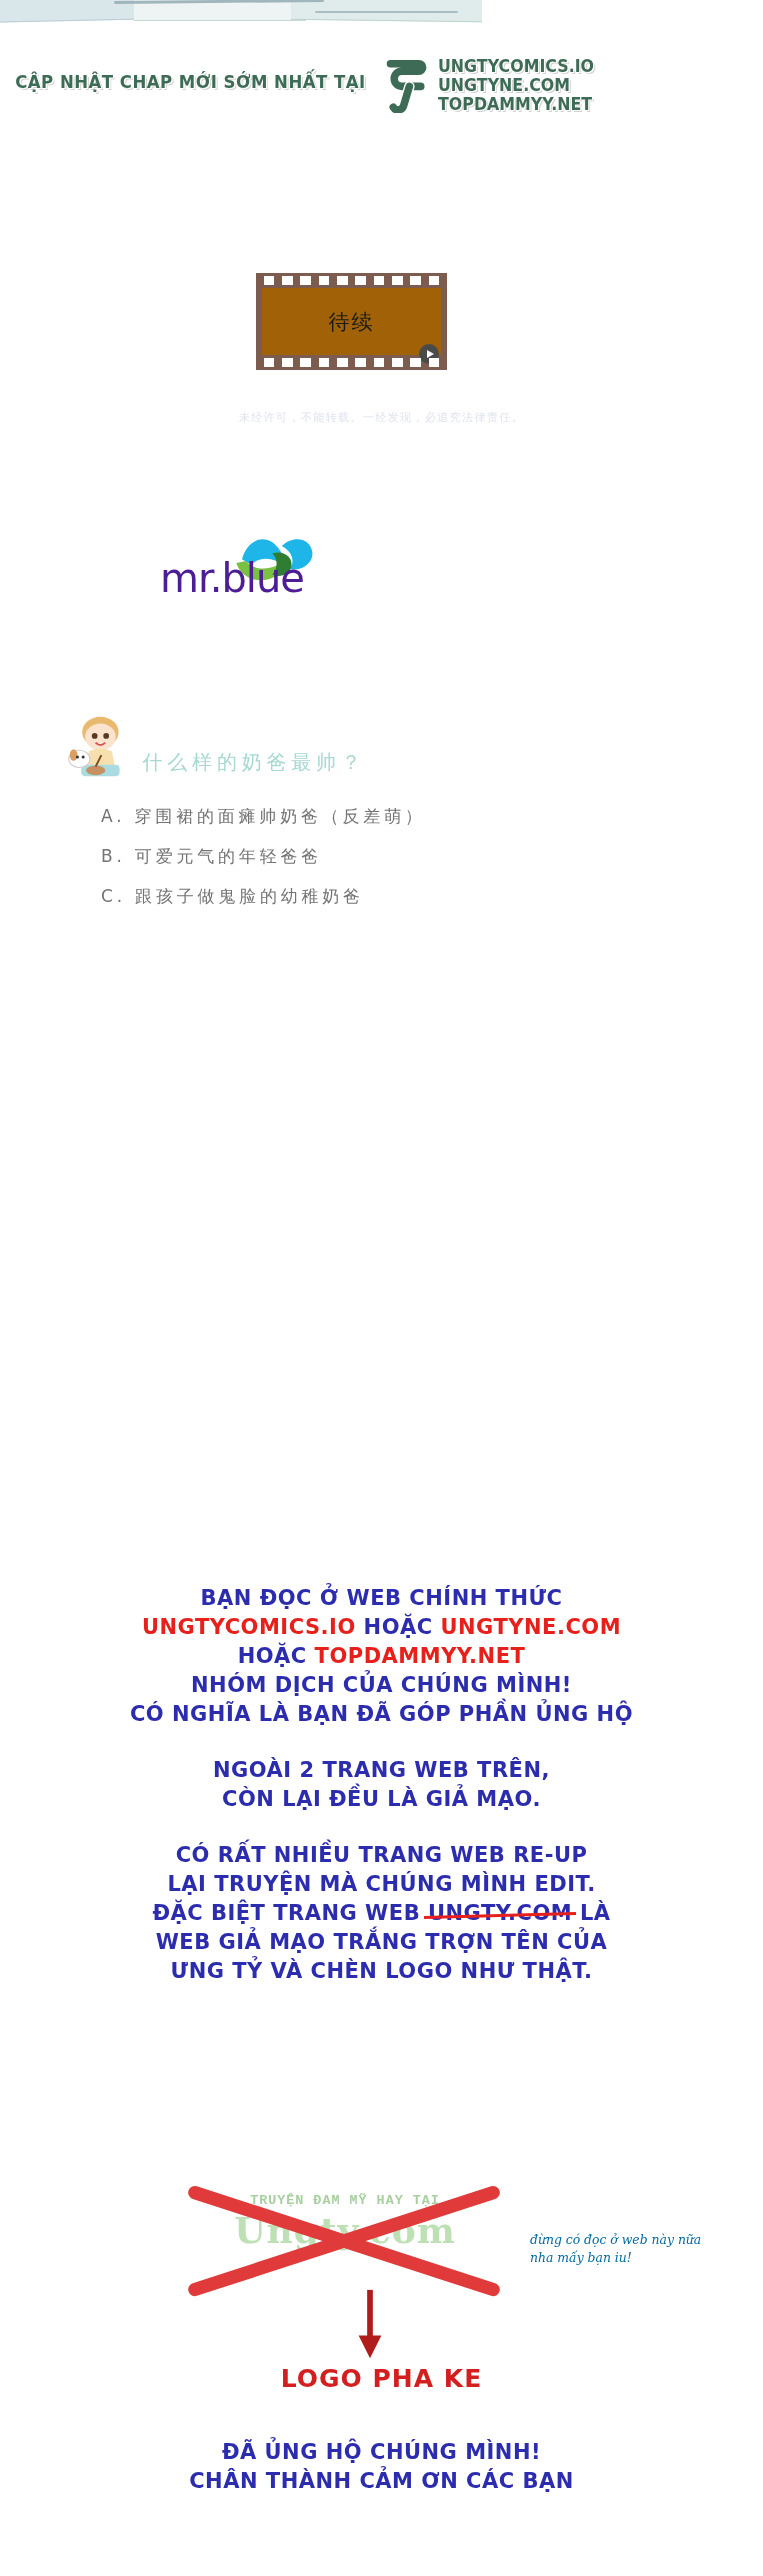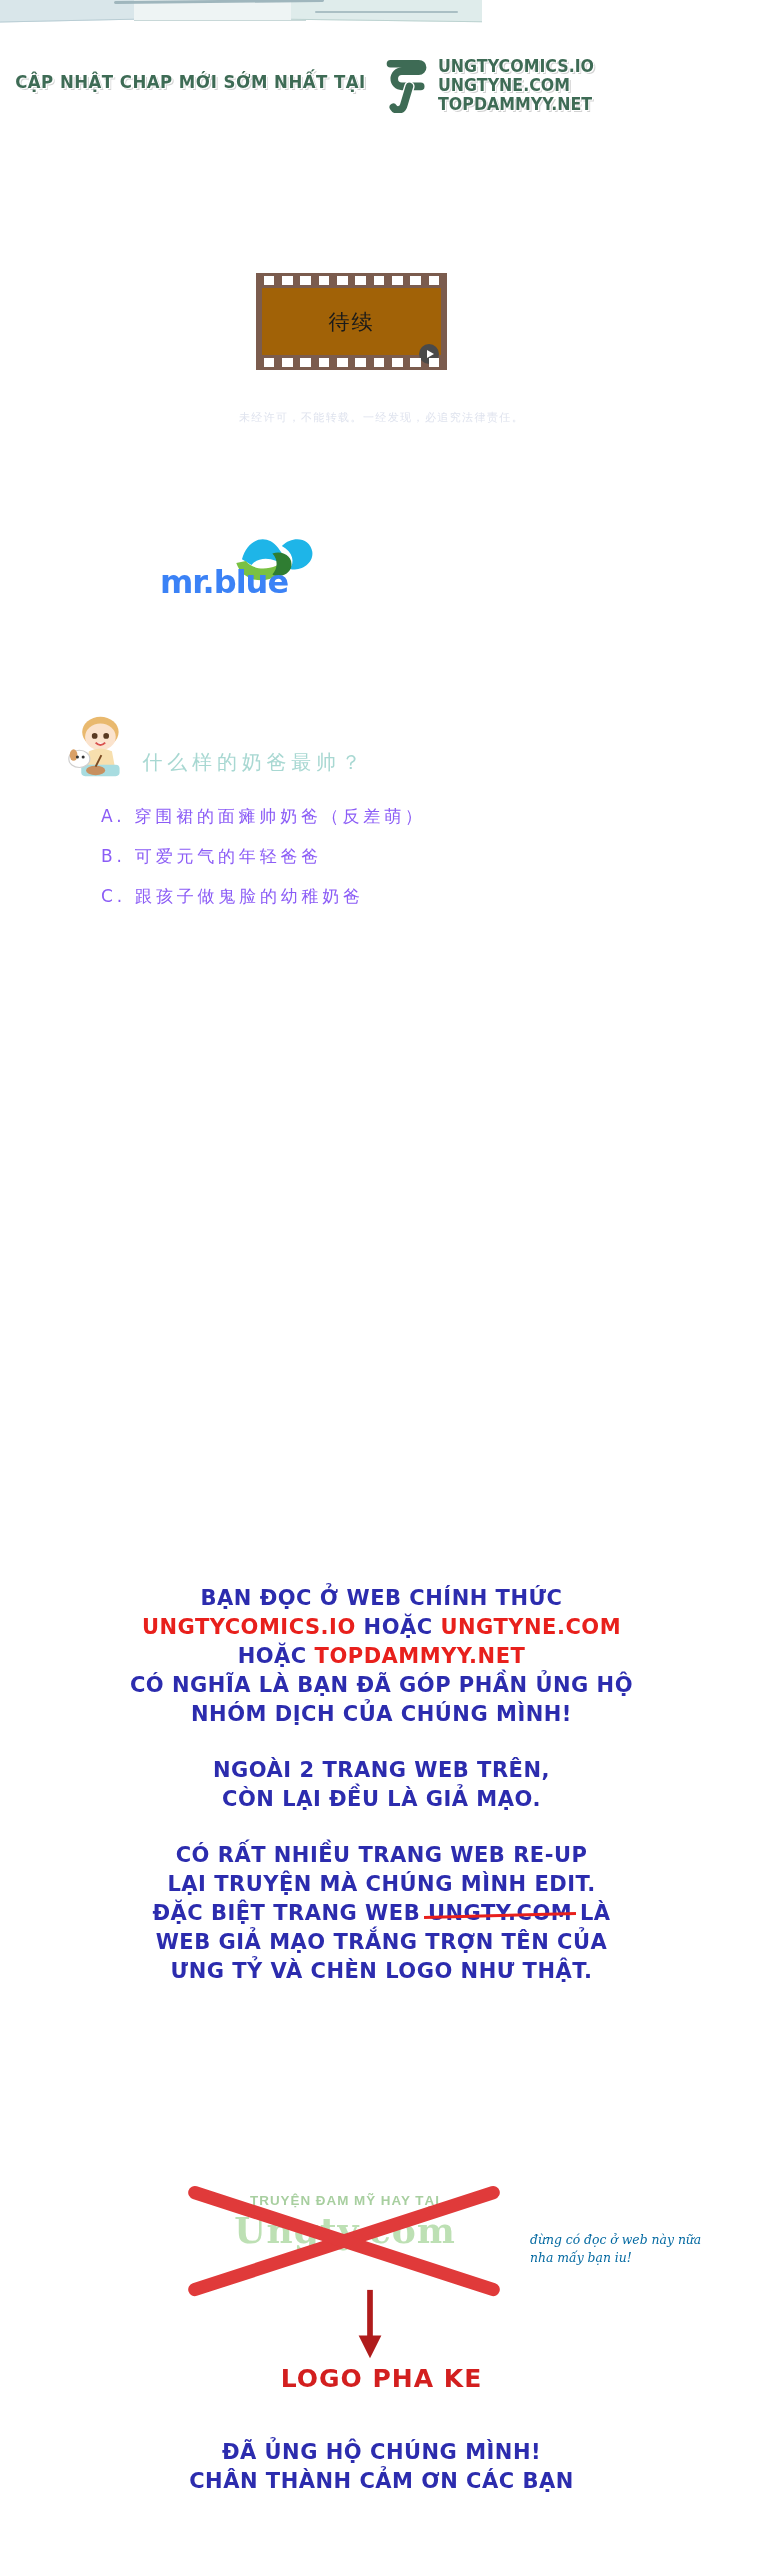--- a/index.html
+++ b/index.html
@@ -108,37 +108,37 @@
     position: absolute; left: 0; top: 410px; width: 763px; text-align: center;
     font-family: "DejaVu Sans", sans-serif;
     font-size: 11px; letter-spacing: 1.4px; color: #dfe3ee;
   }
 
   
   .mrblue { position: absolute; left: 160px; top: 525px; width: 162px; height: 76px; }
   .mrblue-text {
     position: absolute; left: 0; bottom: 0;
     font-family: "DejaVu Sans", sans-serif;
-    font-size: 32px; font-weight: 700; color: #3b82f6;
+    font-size: 40px; font-weight: 400; color: #4c1d95;
     letter-spacing: -1px;
   }
 
   
   .quiz { position: absolute; left: 0; top: 711px; width: 763px; }
   .quiz-row { display: flex; align-items: flex-end; padding-left: 64px; }
   .baby { width: 69px; height: 69px; position: relative; }
   .quiz-q {
     font-family: "DejaVu Sans", sans-serif;
     font-size: 20px; color: #a8d8d2; letter-spacing: 4.8px;
     margin-left: 9.5px; margin-bottom: 3.8px; white-space: nowrap;
   }
   .quiz-opts { padding-left: 101px; margin-top: 25px; }
   .quiz-opt {
     font-family: "DejaVu Sans", sans-serif;
-    font-size: 17px; color: #8b5cf6; letter-spacing: 3.8px;
+    font-size: 17px; color: #737373; letter-spacing: 3.8px;
     margin-bottom: 17px; white-space: nowrap;
   }
 
   
   .notice { position: absolute; left: 0; top: 1584px; width: 763px; text-align: center; }
   .nline {
     font-family: "DejaVu Sans", sans-serif;
     font-weight: 700;
     font-size: 21px; line-height: 29px;
     color: #2c2cae; letter-spacing: 0.5px;
@@ -155,21 +155,21 @@
     height: 2.9px; background: #e8201c; transform: rotate(-1.5deg);
   }
 
   
   .fake { position: absolute; left: 0; top: 2185px; width: 763px; height: 191px; }
   .fake-logo {
     position: absolute; left: 221px; top: 7.6px; width: 248px; height: 88px;
     text-align: center;
   }
   .fake-top {
-    font-family: Liberation Sans, sans-serif;
+    font-family: Liberation Mono, monospace;
     font-weight: 700; font-size: 13.4px; color: #a8cfa0;
     letter-spacing: 1px; white-space: nowrap;
   }
   .fake-mid {
     font-family: "DejaVu Serif", serif;
     font-weight: 700; font-size: 36px; color: #bde0b4;
     letter-spacing: 1px; margin-top: 1.9px; white-space: nowrap;
   }
   .cross {
     position: absolute; left: 177px; top: 0px; width: 334px; height: 114px;
@@ -300,22 +300,22 @@
     <div class="nline">BẠN ĐỌC Ở WEB CHÍNH THỨC</div>
     <div class="nline">
       <span class="red">UNGTYCOMICS.IO</span>
       <span class="blue">HOẶC</span>
       <span class="red">UNGTYNE.COM</span>
     </div>
     <div class="nline">
       <span class="blue">HOẶC</span>
       <span class="red">TOPDAMMYY.NET</span>
     </div>
+    <div class="nline">NHÓM DỊCH CỦA CHÚNG MÌNH!</div>
     <div class="nline">CÓ NGHĨA LÀ BẠN ĐÃ GÓP PHẦN ỦNG HỘ</div>
-    <div class="nline">NHÓM DỊCH CỦA CHÚNG MÌNH!</div>
     <div class="gap-md"></div>
     <div class="nline">NGOÀI 2 TRANG WEB TRÊN,</div>
     <div class="nline">CÒN LẠI ĐỀU LÀ GIẢ MẠO.</div>
     <div class="gap-md"></div>
     <div class="nline">CÓ RẤT NHIỀU TRANG WEB RE-UP</div>
     <div class="nline">LẠI TRUYỆN MÀ CHÚNG MÌNH EDIT.</div>
     <div class="nline">
       <span>ĐẶC BIỆT TRANG WEB</span>
       <span class="strike">UNGTY.COM</span>
       <span>LÀ</span>

